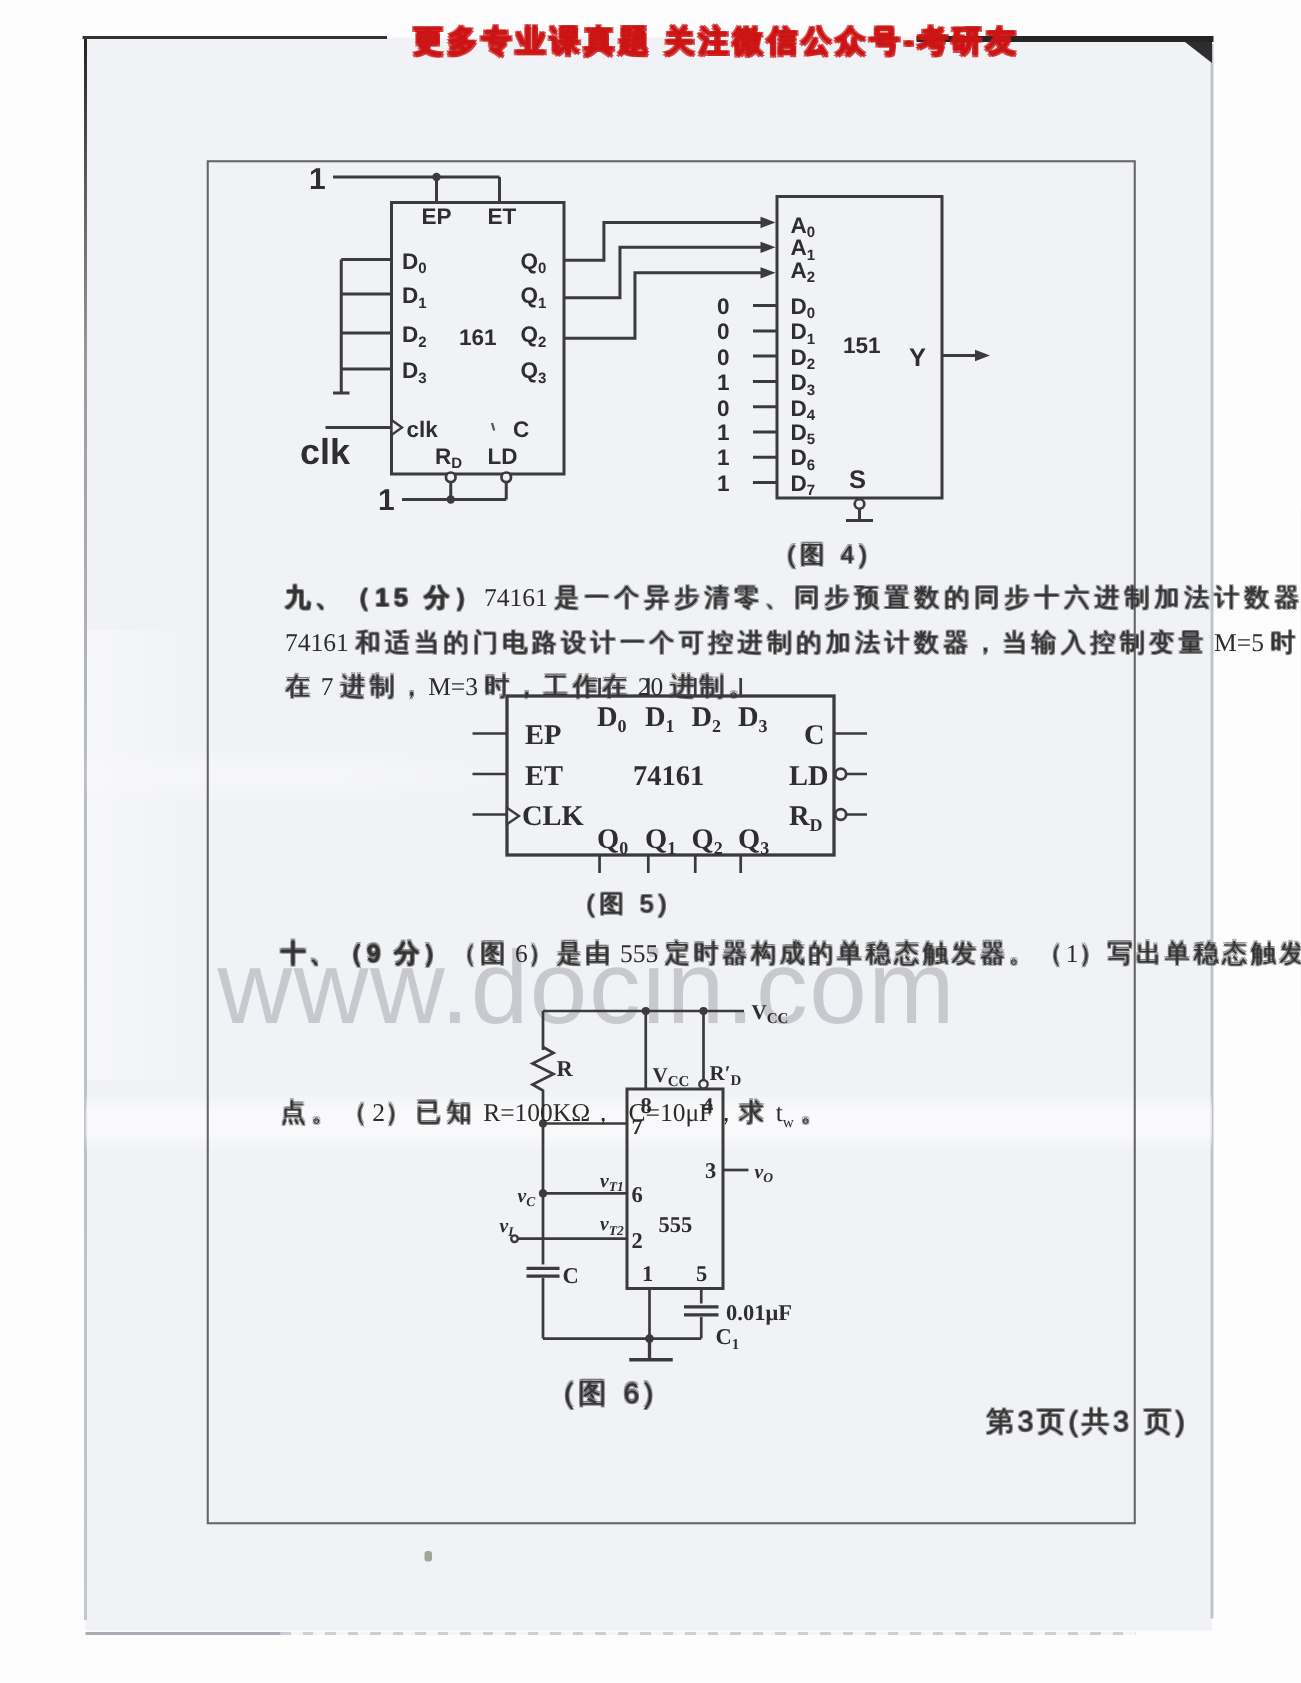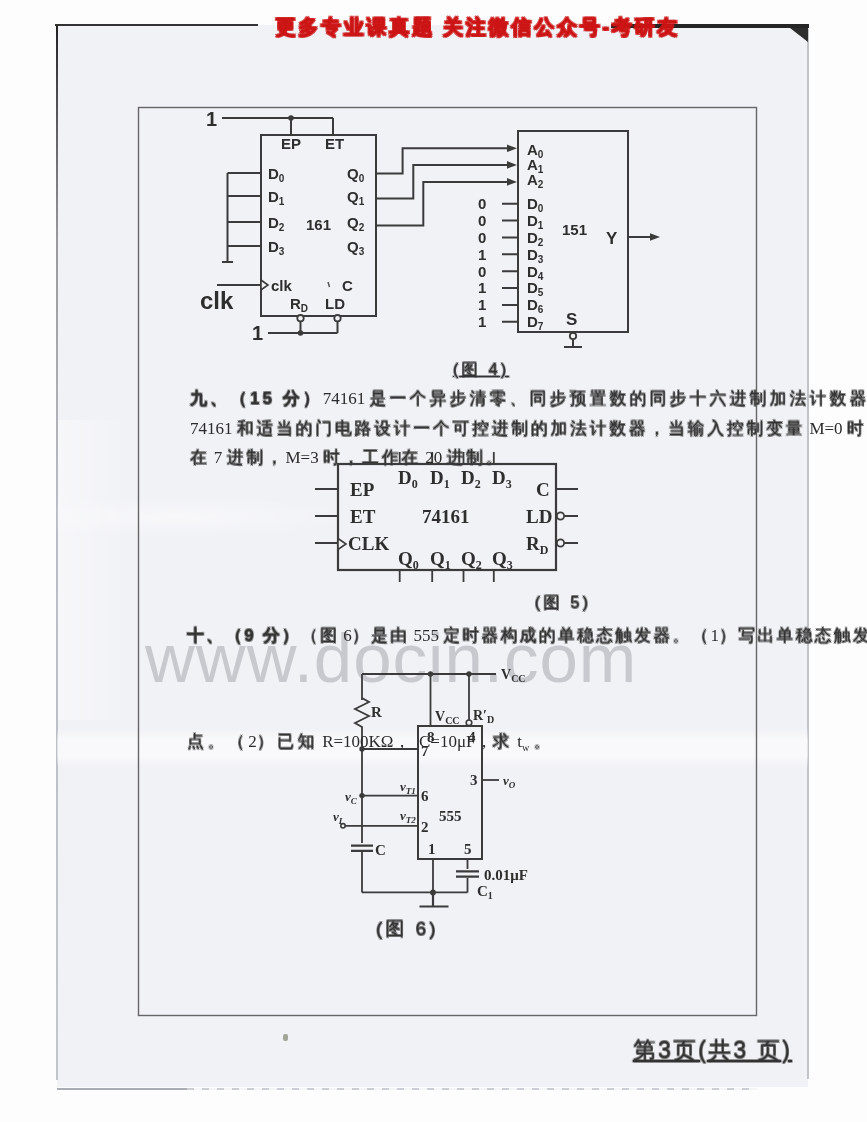--- a/index.html
+++ b/index.html
@@ -235,28 +235,28 @@
 <g font-family="Liberation Serif" font-style="italic" font-weight="bold" fill="#2e2e2e" font-size="13">
   <text x="345" y="801">v<tspan font-size="9" dy="3">C</tspan></text>
   <text x="333" y="821">v<tspan font-size="9" dy="3">I</tspan></text>
   <text x="400" y="791">v<tspan font-size="9" dy="3">T1</tspan></text>
   <text x="400" y="820">v<tspan font-size="9" dy="3">T2</tspan></text>
   <text x="503" y="785">v<tspan font-size="9" dy="3">O</tspan></text>
 </g>
 
 </svg>
 
-<div class="abs cjk" style="left:337px;top:359px;width:200px;text-align:center;font-size:16.5px;letter-spacing:3px;text-decoration:underline;">(图 4)</div>
-<div class="abs cjk" style="left:347px;top:592px;width:200px;text-align:right;font-size:16.5px;letter-spacing:3px;">(图 5)</div>
+<div class="abs cjk" style="left:337px;top:359px;width:200px;text-align:right;font-size:16.5px;letter-spacing:3px;">(图 4)</div>
+<div class="abs cjk" style="left:347px;top:592px;width:200px;text-align:left;font-size:16.5px;letter-spacing:3px;">(图 5)</div>
 <div class="abs cjk" style="left:332px;top:916px;width:200px;text-align:left;font-size:19px;letter-spacing:3px;">(图 6)</div>
 
 <div class="abs cjk pline" style="left:146px;top:387px;letter-spacing:3px;"><b>九、（15 分）</b><i>74161 </i>是一个异步清零、同步预置数的同步十六进制加法计数器。请用</div>
-<div class="abs cjk pline" style="left:146px;top:417px;"><i>74161 </i>和适当的门电路设计一个可控进制的加法计数器，当输入控制变量<i> M=0 </i>时，工作</div>
+<div class="abs cjk pline" style="left:146px;top:417px;"><i>74161 </i>和适当的门电路设计一个可控进制的加法计数器，当输入控制变量<i> M=5 </i>时，工作</div>
 <div class="abs cjk pline" style="left:146px;top:446px;">在<i> 7 </i>进制，<i>M=3 </i>时，工作在<i> 20 </i>进制。</div>
 
 <div class="abs cjk pline" style="left:143px;top:624px;letter-spacing:2.1px;"><b>十、（9 分）</b>（图<i> 6</i>）是由<i> 555 </i>定时器构成的单稳态触发器。（<i>1</i>）写出单稳态触发器的特</div>
 <div class="abs cjk pline" style="left:143px;top:682px;letter-spacing:3.4px;margin-top:48px;">点。（<i>2</i>）已知<i> R=100KΩ，&nbsp; C=10μF，</i>求<i> t<sub>w</sub> </i>。</div>
 
-<div class="abs cjk" style="left:448px;top:1035px;width:300px;text-align:right;font-size:23px;letter-spacing:2.2px;color:#333;text-decoration:underline;">第3页(共3 页)</div>
+<div class="abs cjk" style="left:448px;top:935px;width:300px;text-align:right;font-size:19px;letter-spacing:2.2px;color:#333;">第3页(共3 页)</div>
 
 <div class="abs" style="left:57px;top:1088px;width:130px;height:2px;background:#a9adb5;"></div>
 <div class="abs" style="left:187px;top:1088px;width:570px;height:2px;background:repeating-linear-gradient(90deg,rgba(130,136,148,.4) 0 7px,rgba(205,208,214,.18) 7px 15px);height:1.6px;"></div>
 <div class="abs" style="left:283px;top:1034px;width:5px;height:7px;background:#8e9282;border-radius:2px;opacity:.8;"></div>
 
 </body></html>

